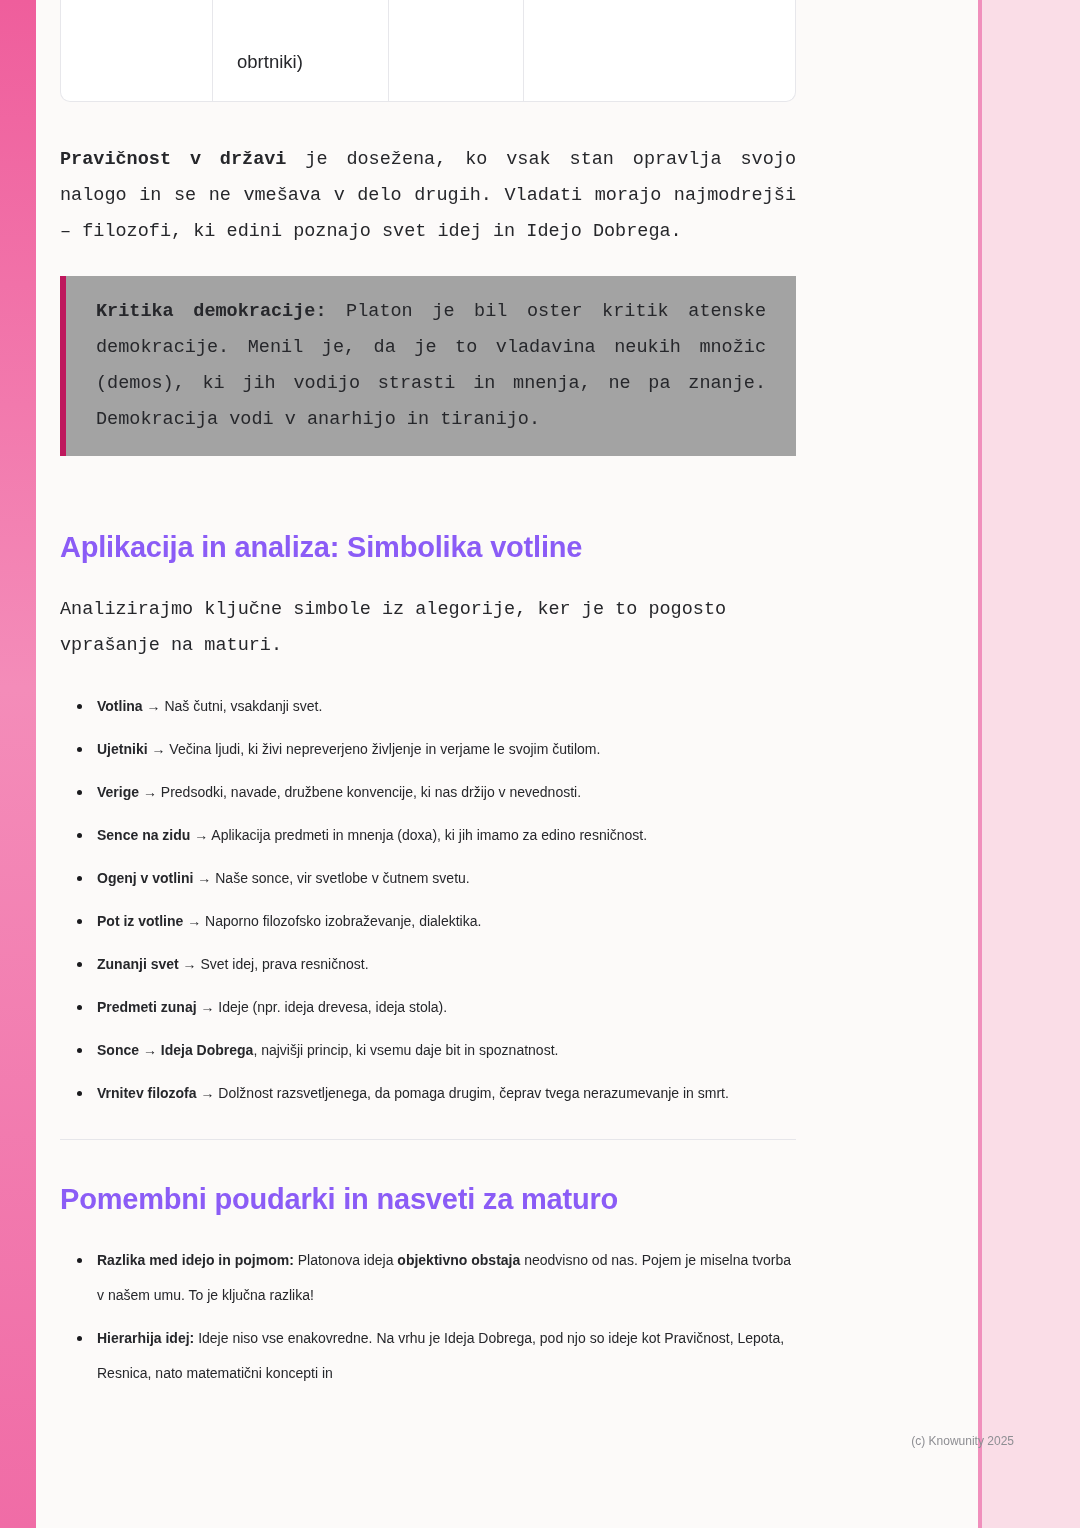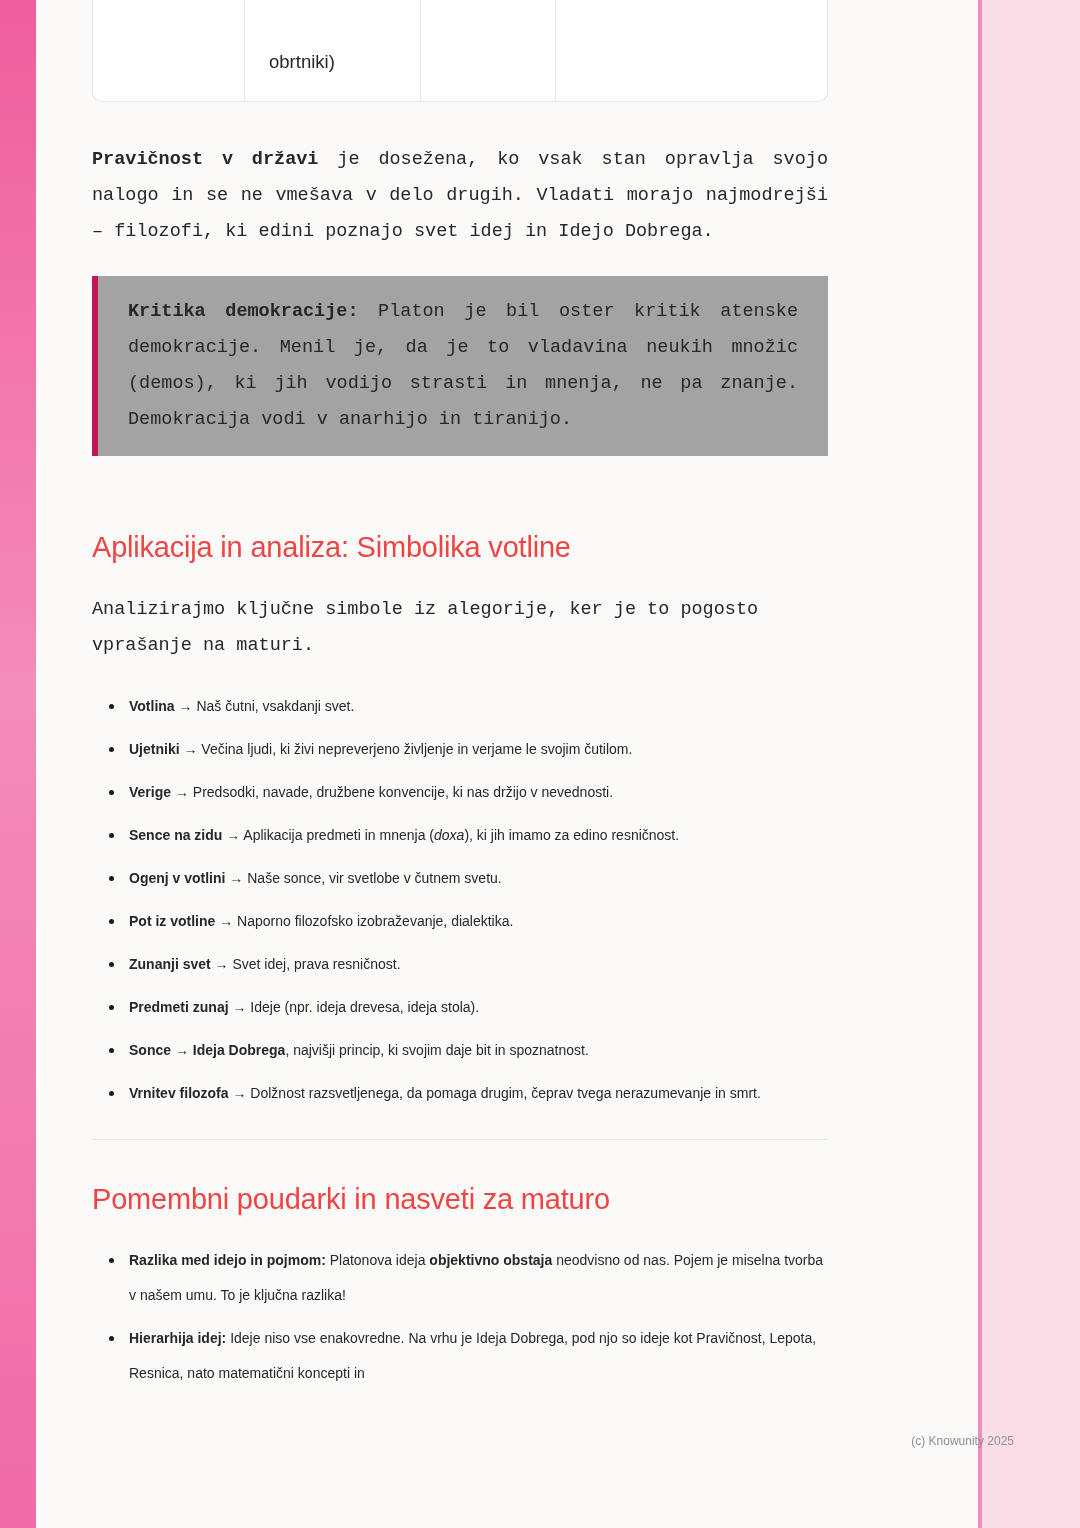--- a/index.html
+++ b/index.html
@@ -14,21 +14,21 @@
   }
   .left-bar {
     position:absolute; left:0; top:0; width:36px; height:100%;
     background:linear-gradient(180deg,#EF5E9C 0%,#F48CB9 45%,#F06CA6 100%);
   }
   .right-stripe {
     position:absolute; right:0; top:0; width:102px; height:100%;
     background:#FADDE7;
     border-left:4px solid #F08FBC;
   }
-  .content { position:relative; margin-left:92px; width:736px; }
+  .content { position:relative; margin-left:60px; width:736px; }
   .table-frag {
     display:flex; height:102px;
     border:1px solid #E7E7EB; border-top:none;
     border-radius:0 0 10px 10px;
     background:#FFFFFF; overflow:hidden;
   }
   .table-frag .cell { padding:50px 24px 0 24px; font-size:18.5px; line-height:24px; color:#26272B; }
   .c1 { width:152px; border-right:1px solid #E7E7EB; }
   .c2 { width:176px; border-right:1px solid #E7E7EB; }
   .c3 { width:135px; border-right:1px solid #E7E7EB; }
@@ -38,33 +38,33 @@
   .intro-p { margin-top:40px; }
   .callout {
     margin-top:26px;
     background:#a3a3a3;
     border-left:6px solid #BE185D;
     padding:18px 30px;
   }
   h2.heading {
     margin-top:72px;
     font-size:29px; line-height:38px;
-    color:#ef4444; font-weight:400;
+    color:#8b5cf6; font-weight:700;
     letter-spacing:-0.2px;
   }
   h2.heading2 { margin-top:40px; }
   .sec-intro { margin-top:26px; }
   ul.bullets { margin-top:24px; list-style:disc; padding-left:33px; }
   ul.bullets li {
     font-size:14px; line-height:35px;
     margin-bottom:7px; padding-left:4px; color:#26272B;
   }
   ul.bullets li::marker { color:#1A1A1E; font-size:16px; }
   .b { font-weight:700; }
-  .i { font-style:italic; }
+  .i { }
   hr.divider { margin-top:28px; border:none; border-top:1px solid #E6E6EA; }
   .watermark {
     position:absolute; top:1434px; right:66px;
     font-size:12px; color:#8E8E93;
   }
 </style>
 </head>
 <body>
 
 <div class="page">
@@ -93,21 +93,21 @@
 
     <ul class="bullets">
         <li><span class="b">Votlina</span><span> → Naš čutni, vsakdanji svet.</span></li>
         <li><span class="b">Ujetniki</span><span> → Večina ljudi, ki živi nepreverjeno življenje in verjame le svojim čutilom.</span></li>
         <li><span class="b">Verige</span><span> → Predsodki, navade, družbene konvencije, ki nas držijo v nevednosti.</span></li>
         <li><span class="b">Sence na zidu</span><span> → Aplikacija predmeti in mnenja (</span><span class="i">doxa</span><span>), ki jih imamo za edino resničnost.</span></li>
         <li><span class="b">Ogenj v votlini</span><span> → Naše sonce, vir svetlobe v čutnem svetu.</span></li>
         <li><span class="b">Pot iz votline</span><span> → Naporno filozofsko izobraževanje, dialektika.</span></li>
         <li><span class="b">Zunanji svet</span><span> → Svet idej, prava resničnost.</span></li>
         <li><span class="b">Predmeti zunaj</span><span> → Ideje (npr. ideja drevesa, ideja stola).</span></li>
-        <li><span class="b">Sonce</span><span> → </span><span class="b">Ideja Dobrega</span><span>, najvišji princip, ki svojim daje bit in spoznatnost.</span></li>
+        <li><span class="b">Sonce</span><span> → </span><span class="b">Ideja Dobrega</span><span>, najvišji princip, ki vsemu daje bit in spoznatnost.</span></li>
         <li><span class="b">Vrnitev filozofa</span><span> → Dolžnost razsvetljenega, da pomaga drugim, čeprav tvega nerazumevanje in smrt.</span></li>
       </ul>
 
     <hr class="divider">
 
     <h2 class="heading heading2">Pomembni poudarki in nasveti za maturo</h2>
 
     <ul class="bullets">
         <li><span class="b">Razlika med idejo in pojmom:</span><span> Platonova ideja </span><span class="b">objektivno obstaja</span><span> neodvisno od nas. Pojem je miselna tvorba v našem umu. To je ključna razlika!</span></li>
         <li><span class="b">Hierarhija idej:</span><span> Ideje niso vse enakovredne. Na vrhu je Ideja Dobrega, pod njo so ideje kot Pravičnost, Lepota, Resnica, nato matematični koncepti in</span></li>

